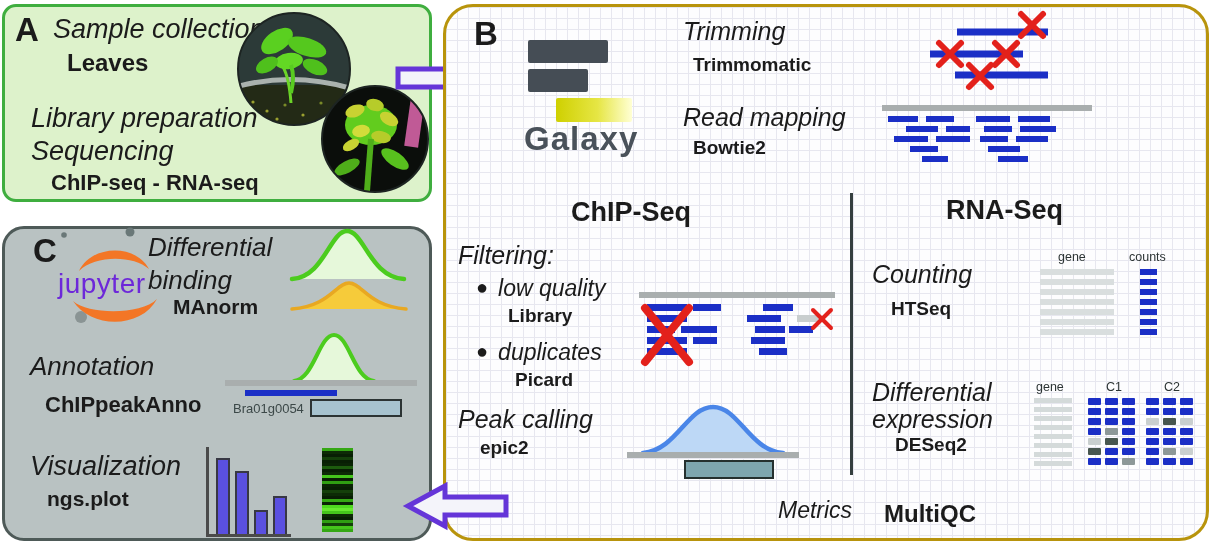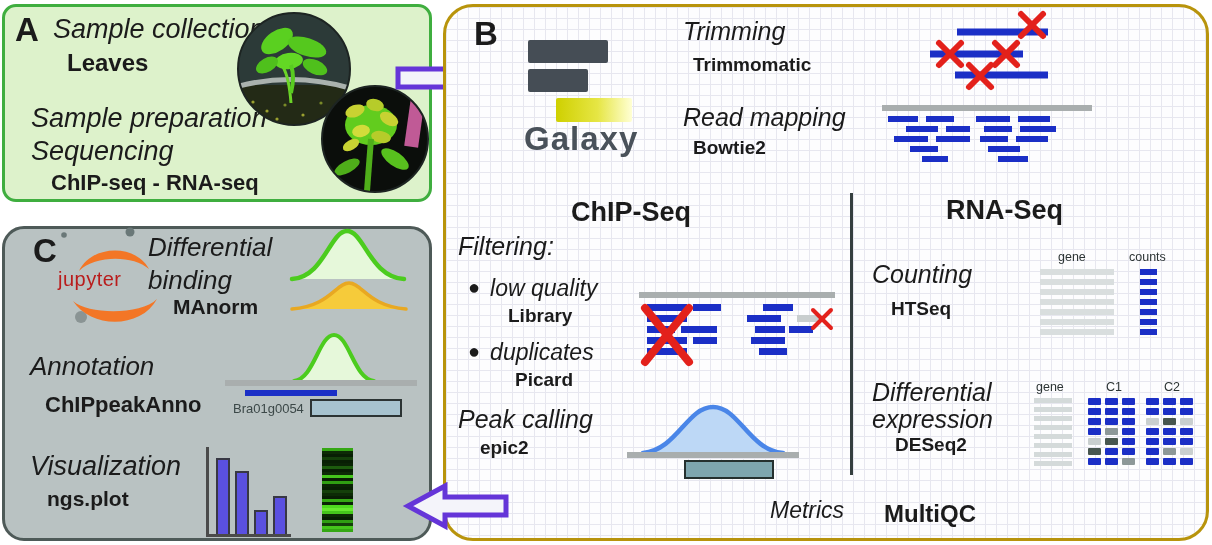--- a/index.html
+++ b/index.html
@@ -12,53 +12,53 @@
   .panelB{left:443px;top:4px;width:766px;height:537px;border:3px solid #b8940c;border-radius:30px;
           background-color:#fdfdfe;
           background-image:linear-gradient(#e7e7ef 1px,transparent 1px),
                            linear-gradient(90deg,#e7e7ef 1px,transparent 1px);
           background-size:11px 11px;}
   .panelC{left:2px;top:226px;width:430px;height:315px;background:#b9c2c2;
           border:3px solid #4e5a58;border-radius:22px;}
   .plabel{font-size:33px;font-weight:bold;line-height:1;}
   .it{font-style:italic;}
   .b{font-weight:bold;}
-  .f27{font-size:27px;} .f25{font-size:25px;} .f23{font-size:23px;}
+  .f27{font-size:27px;} .f25{font-size:25px;} .f23{font-size:23px;padding-left:8px;}
   .f21{font-size:21px;} .f20{font-size:24px;} .f19{font-size:19px;}
   .sm{font-size:12.5px;color:#2c3434;}
   .galaxy-bar{position:absolute;background:#454d55;border-radius:2px;}
   .galaxy-yellow{position:absolute;border-radius:2px;
           background:linear-gradient(90deg,#cfd000 0%,#e6e645 55%,#ffffd4 100%);}
   .galaxy-word{position:absolute;font-weight:bold;font-size:33px;color:#4a525a;letter-spacing:1px;}
   .divider{position:absolute;width:3px;background:#353f3f;}
   .bullet{font-size:20px;margin-right:10px;position:relative;top:-2px;}
   #counting-gene-bars div{width:74px;height:6px;margin-bottom:4px;background:#d9dede;}
   #counting-count-bars div{width:17px;height:6px;margin-bottom:4px;background:#1b2fc6;}
   #de-gene-bars div{width:38px;height:5px;margin-bottom:4px;background:#d4dada;}
   .mgrid{display:grid;grid-template-columns:repeat(3,13px);gap:3px 4px;}
   .mgrid div{height:7px;border-radius:1px;}
   .gene-rect{position:absolute;background:#a7c3cf;border:2px solid #2c3434;}
   .viz-bars{position:absolute;display:flex;align-items:flex-end;gap:5px;
             border-left:3px solid #4a4a4a;border-bottom:3px solid #4a4a4a;padding:0 4px 0 7px;}
   .viz-bars div{width:14px;background:#5a50e0;border:2px solid #383844;border-bottom:none;box-sizing:border-box;}
   #heatmap{position:absolute;display:flex;flex-direction:column;}
   #heatmap div{width:100%;flex:1;}
-  .jupyter-word{position:absolute;font-size:20px;color:#b91c1c;letter-spacing:0.5px;}
+  .jupyter-word{position:absolute;font-size:28px;color:#6d28d9;letter-spacing:0.5px;}
   svg{position:absolute;overflow:visible;}
 </style>
 </head>
 <body>
 
 <div class="stage">
 
   <section class="panelA">
     <span class="abs plabel" style="left:10px;top:6px">A</span>
     <div class="abs it f27" style="left:48px;top:7px">Sample collection</div>
     <div class="abs b f20" style="left:62px;top:42px">Leaves</div>
-    <div class="abs it f27" style="left:26px;top:96px">Sample preparation</div>
+    <div class="abs it f27" style="left:26px;top:96px">Library preparation</div>
     <div class="abs b" style="left:46px;top:163px;font-size:22px">ChIP-seq - RNA-seq</div>
     <div class="abs it f27" style="left:26px;top:129px">Sequencing</div>
 
     <svg style="left:228px;top:0px" width="200" height="196">
       <defs>
         <clipPath id="c1">
             <circle cx="61" cy="62" r="56"></circle>
           </clipPath>
         <clipPath id="c2">
             <circle cx="142" cy="132" r="53"></circle>
@@ -158,21 +158,21 @@
           <rect x="108" y="46" width="32" height="6"></rect>
         <rect x="42" y="56" width="26" height="6"></rect>
           <rect x="118" y="56" width="30" height="6"></rect>
       </g>
     </svg>
 
     <div class="abs b f27" style="left:110px;top:190px;width:150px;text-align:center">ChIP-Seq</div>
     <div class="abs b f27" style="left:500px;top:188px;width:160px;text-align:left">RNA-Seq</div>
     <div class="divider" style="left:404px;top:186px;height:282px"></div>
 
-    <div class="abs it f25" style="left:12px;top:225px">Filtering:</div>
+    <div class="abs it f25" style="left:12px;top:234px">Filtering:</div>
     <div class="abs it f23" style="left:22px;top:268px">
       <span class="bullet">●</span><span>low quality</span>
     </div>
     <div class="abs b f19" style="left:62px;top:298px">Library</div>
     <div class="abs it f23" style="left:22px;top:332px">
       <span class="bullet">●</span><span>duplicates</span>
     </div>
     <div class="abs b f19" style="left:69px;top:362px">Picard</div>
 
     <svg style="left:187px;top:281px" width="212" height="95">

